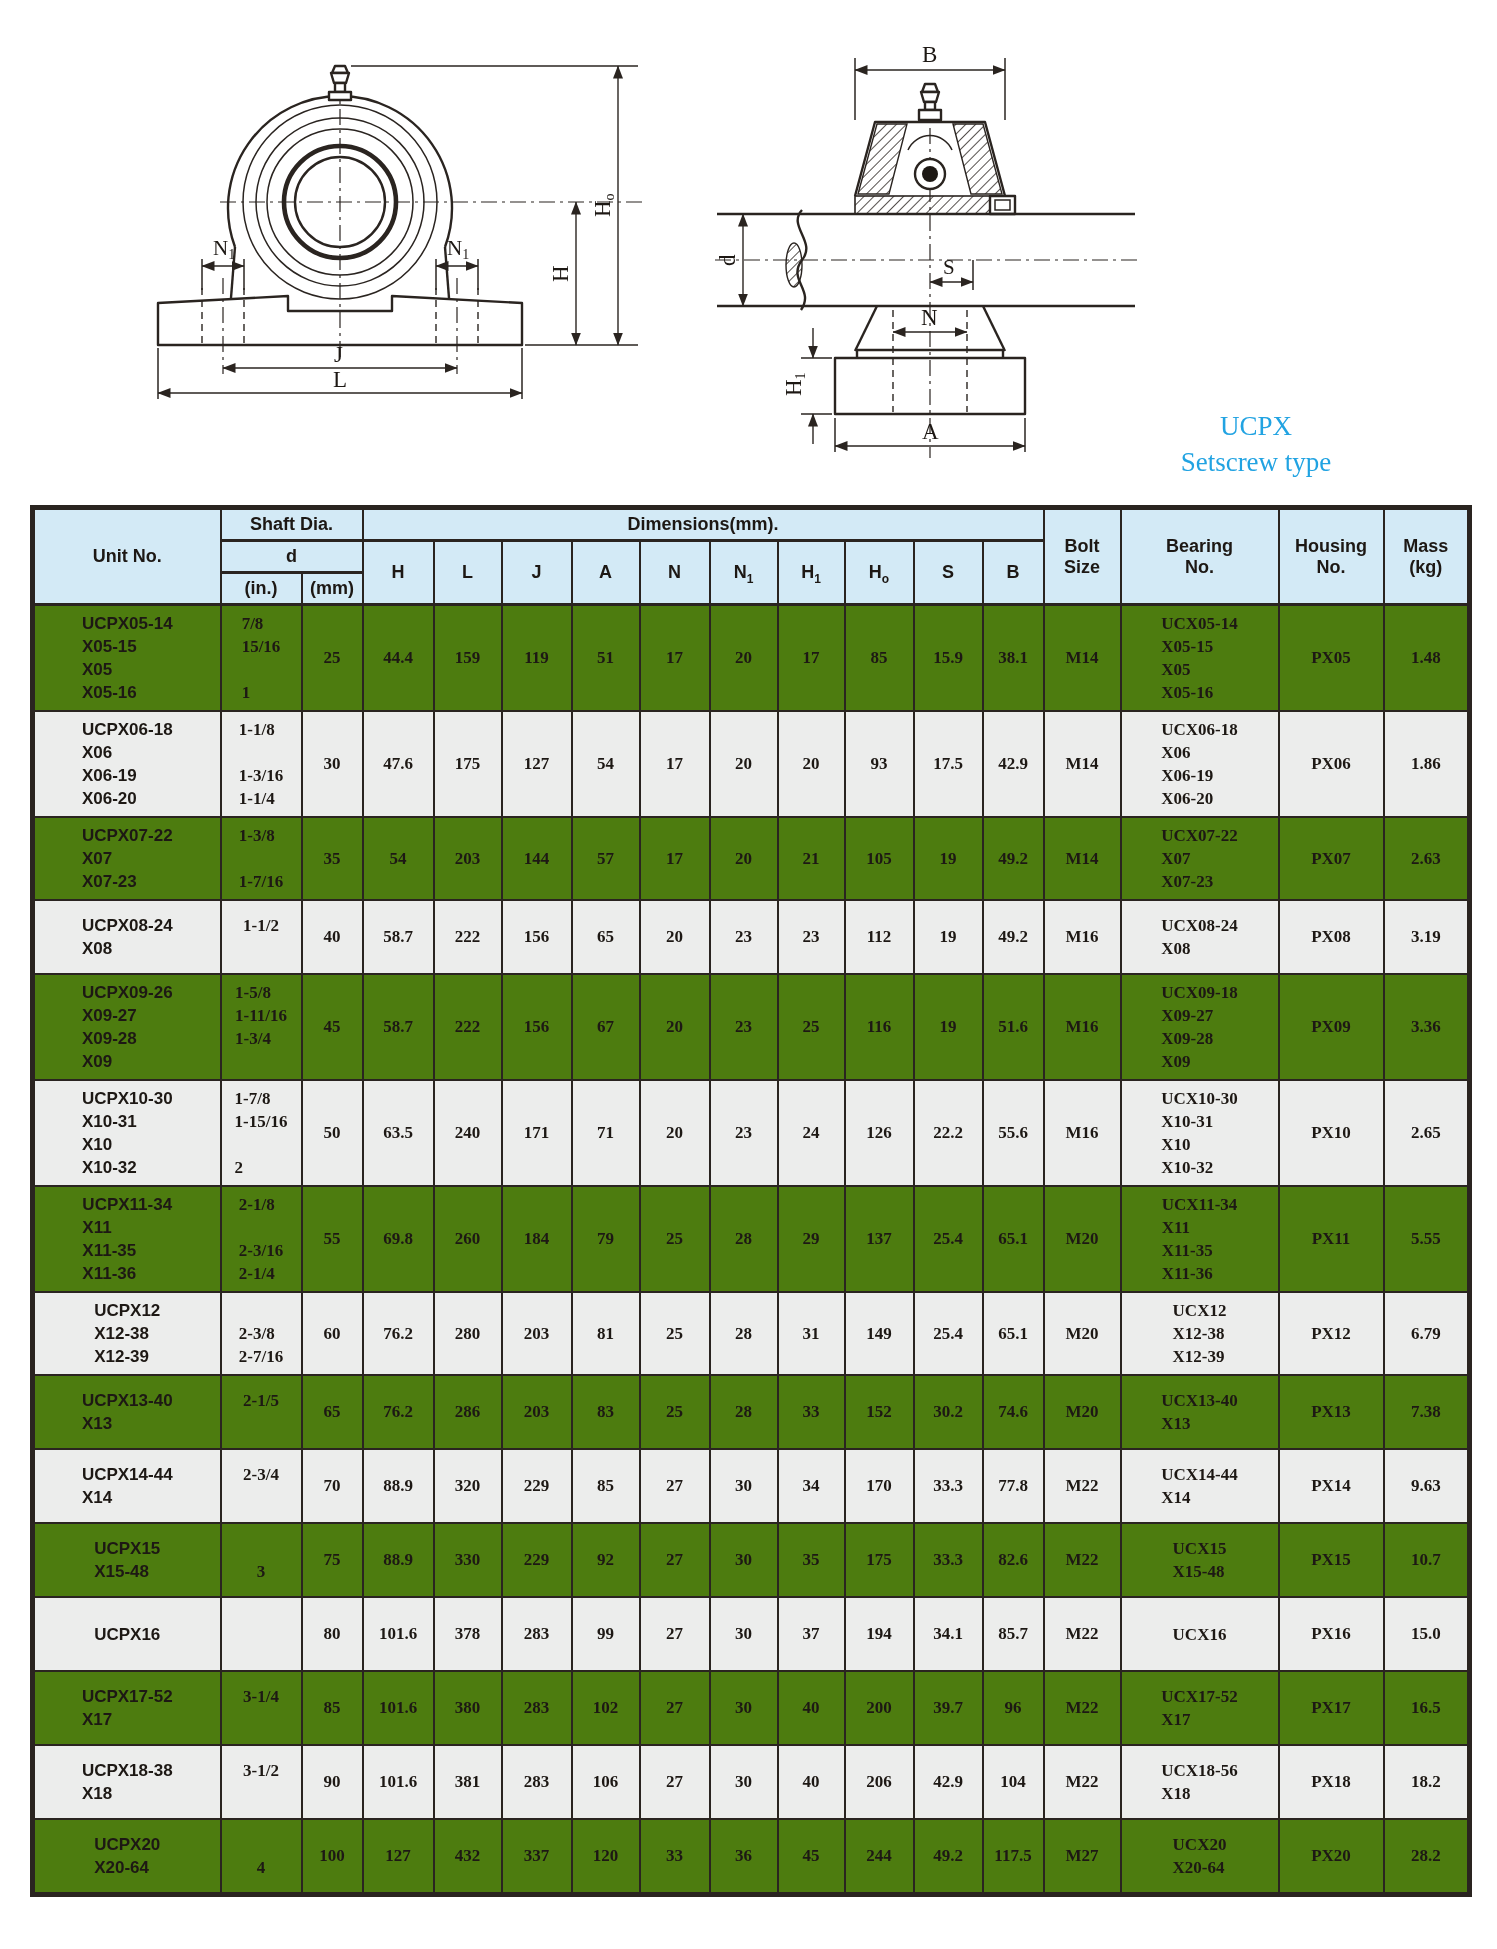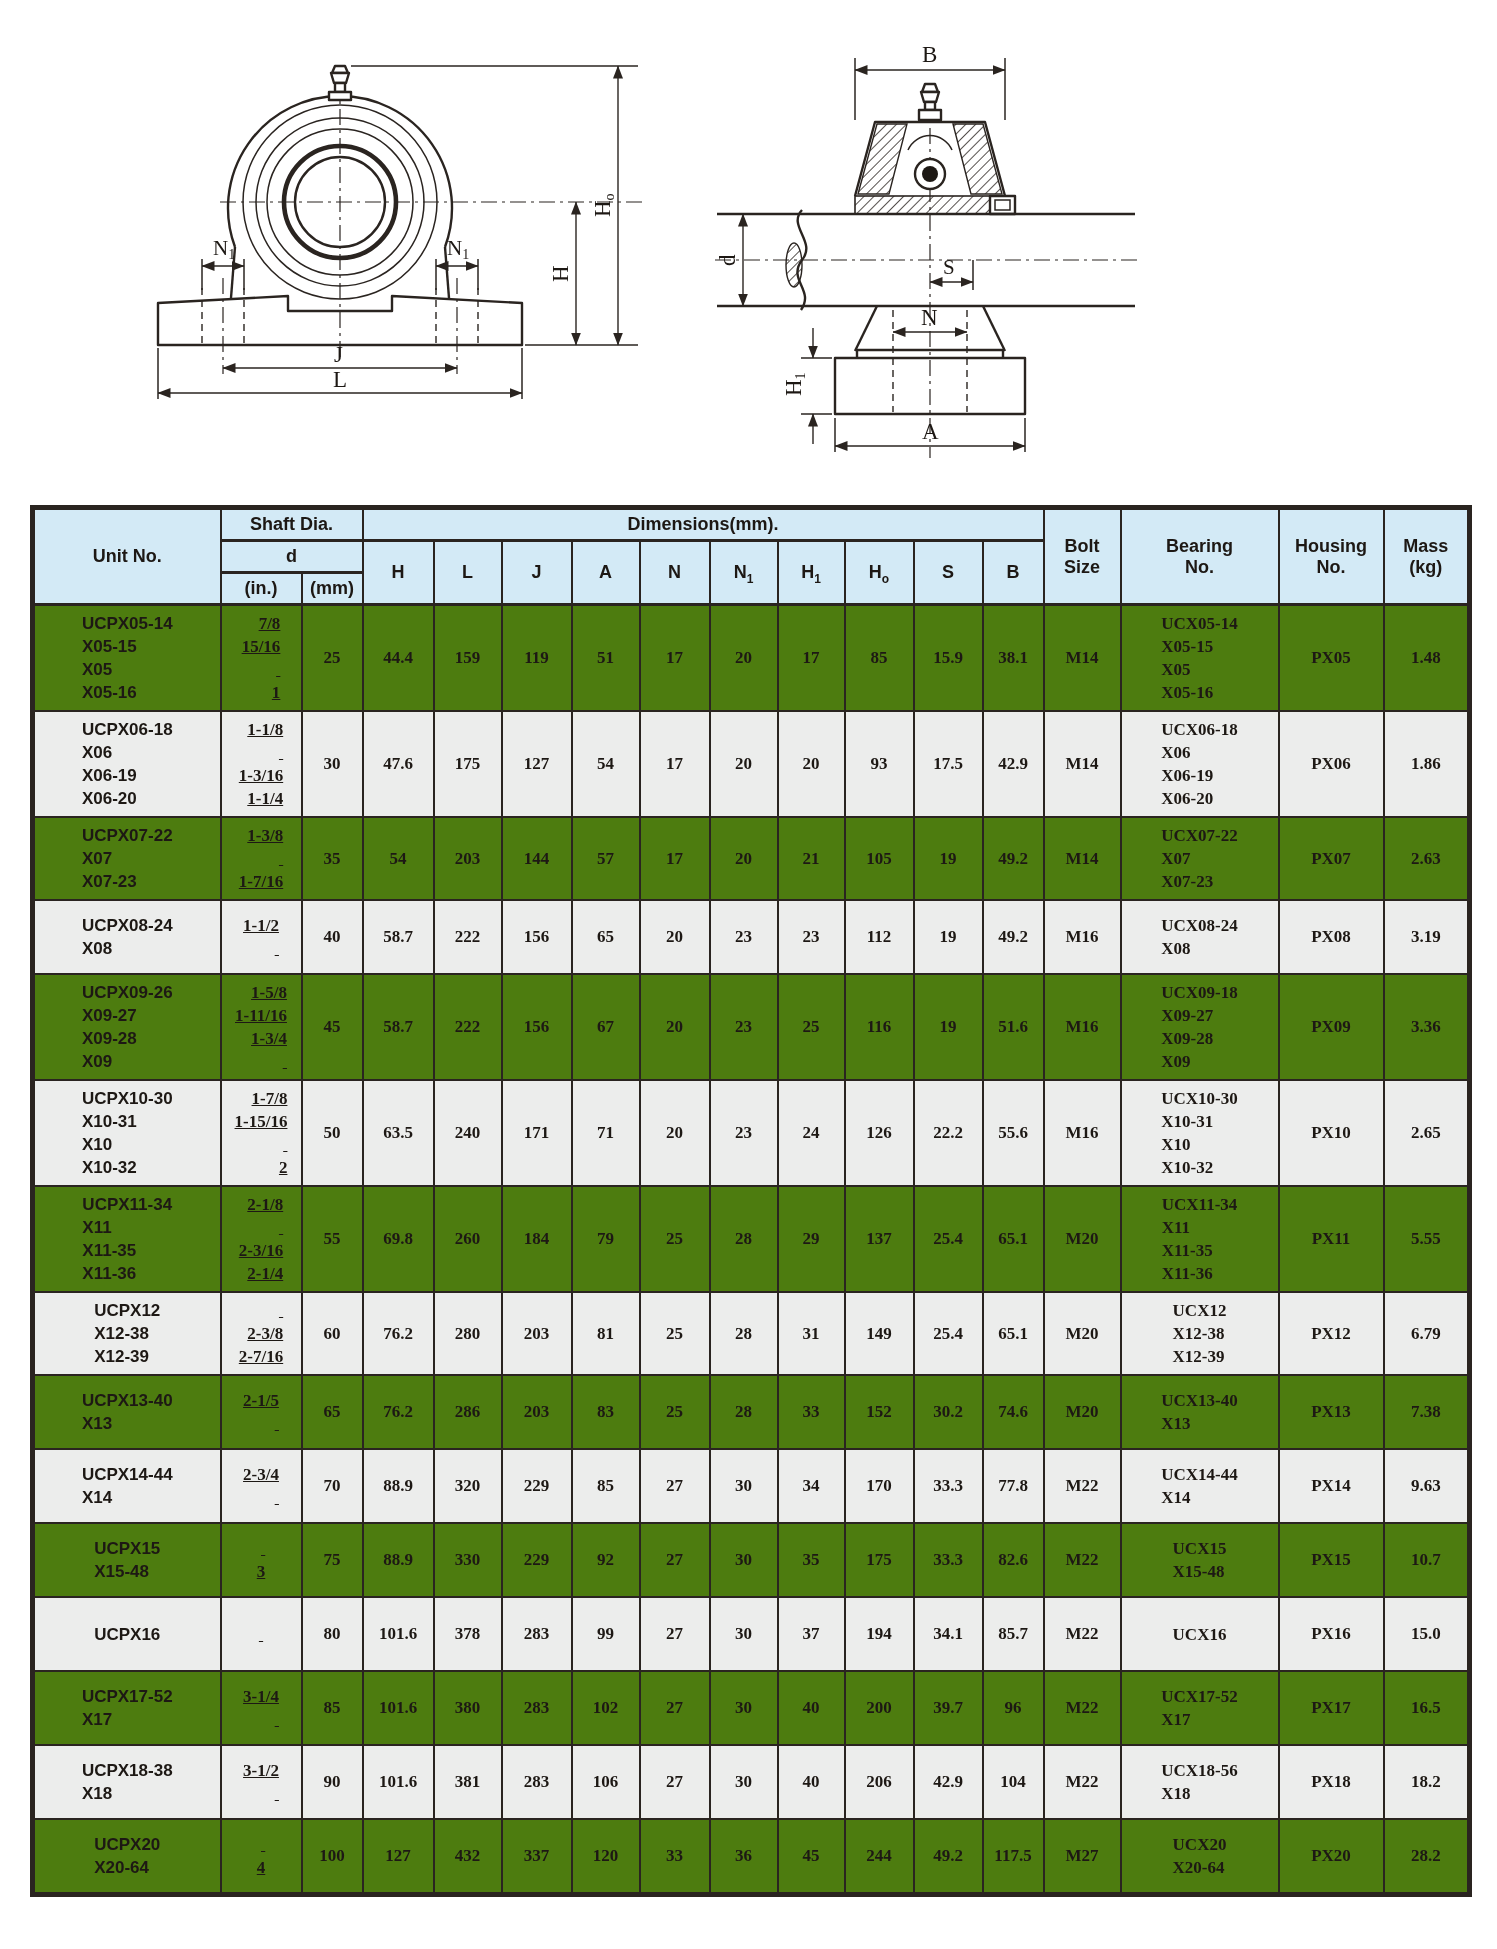--- a/index.html
+++ b/index.html
@@ -62,21 +62,21 @@
   td.din{
     font-family:"Liberation Serif",serif;font-weight:bold;
     text-align:left;padding-left:13px;
   }
   td.num,td.bearing{
     font-family:"Liberation Serif",serif;font-weight:bold;
   }
   .stack{display:inline-block;}
   .stack .line{line-height:23px;white-space:nowrap;}
   .stack.right-cont .line.cont{text-align:left;}
-  .stack.plain .line{text-align:right;text-decoration:underline;}
+  .stack.plain .line{text-align:left;}
   td.v-top{vertical-align:top;padding-top:9px;}
   td.v-mid{vertical-align:middle;}
   td.v-bot{vertical-align:bottom;padding-bottom:9px;}
   tbody td{height:60px;}
 </style>
 </head>
 <body>
 
 <div class="drawarea">
 
@@ -250,20 +250,24 @@
     </g>
 
     <g>
       <line class="thin" x1="130" y1="390" x2="130" y2="424"></line>
       <line class="thin" x1="320" y1="390" x2="320" y2="424"></line>
       <line class="dim" x1="130" y1="418" x2="320" y2="418" marker-start="url(#as2)" marker-end="url(#ae2)"></line>
       <text class="lbl" x="217" y="411">A</text>
     </g>
   </svg>
 
+  <div class="caption">
+    <div>UCPX</div>
+    <div>Setscrew type</div>
+  </div>
 </div>
 
 <table class="spec">
   <colgroup>
     <col style="width:188px">
       <col style="width:81px">
       <col style="width:61px">
     <col style="width:71px">
       <col style="width:68px">
       <col style="width:70px">

